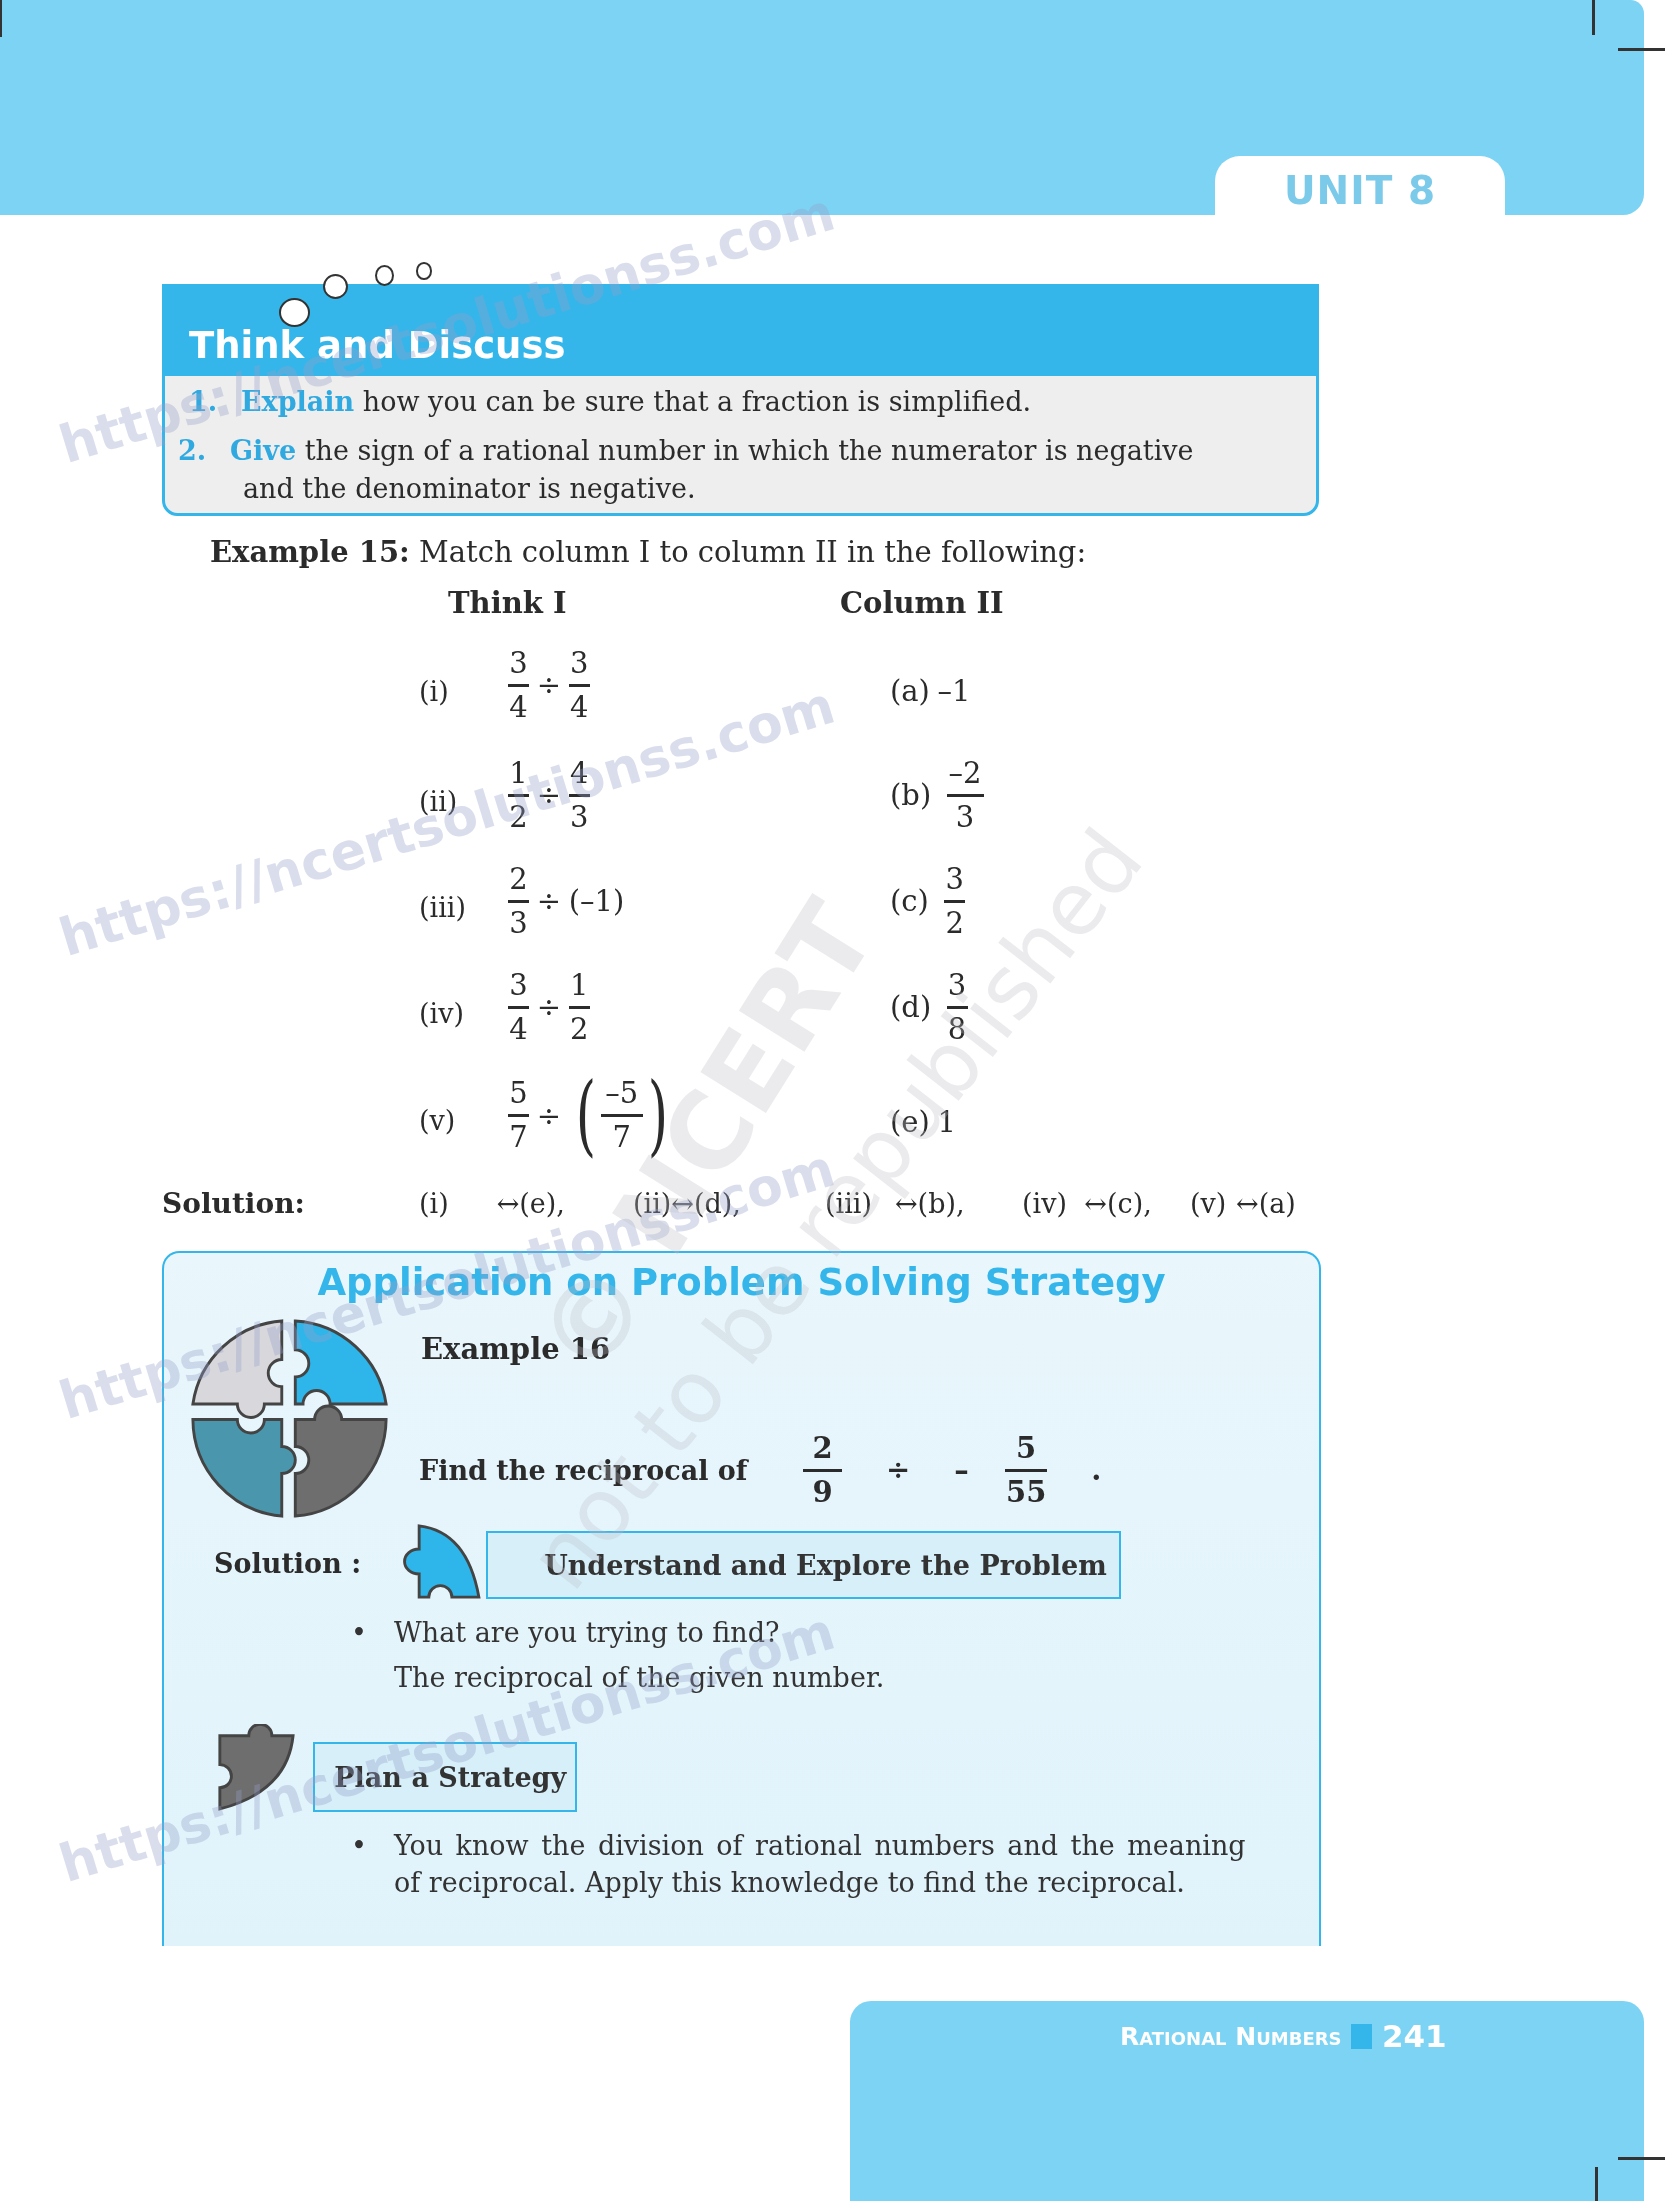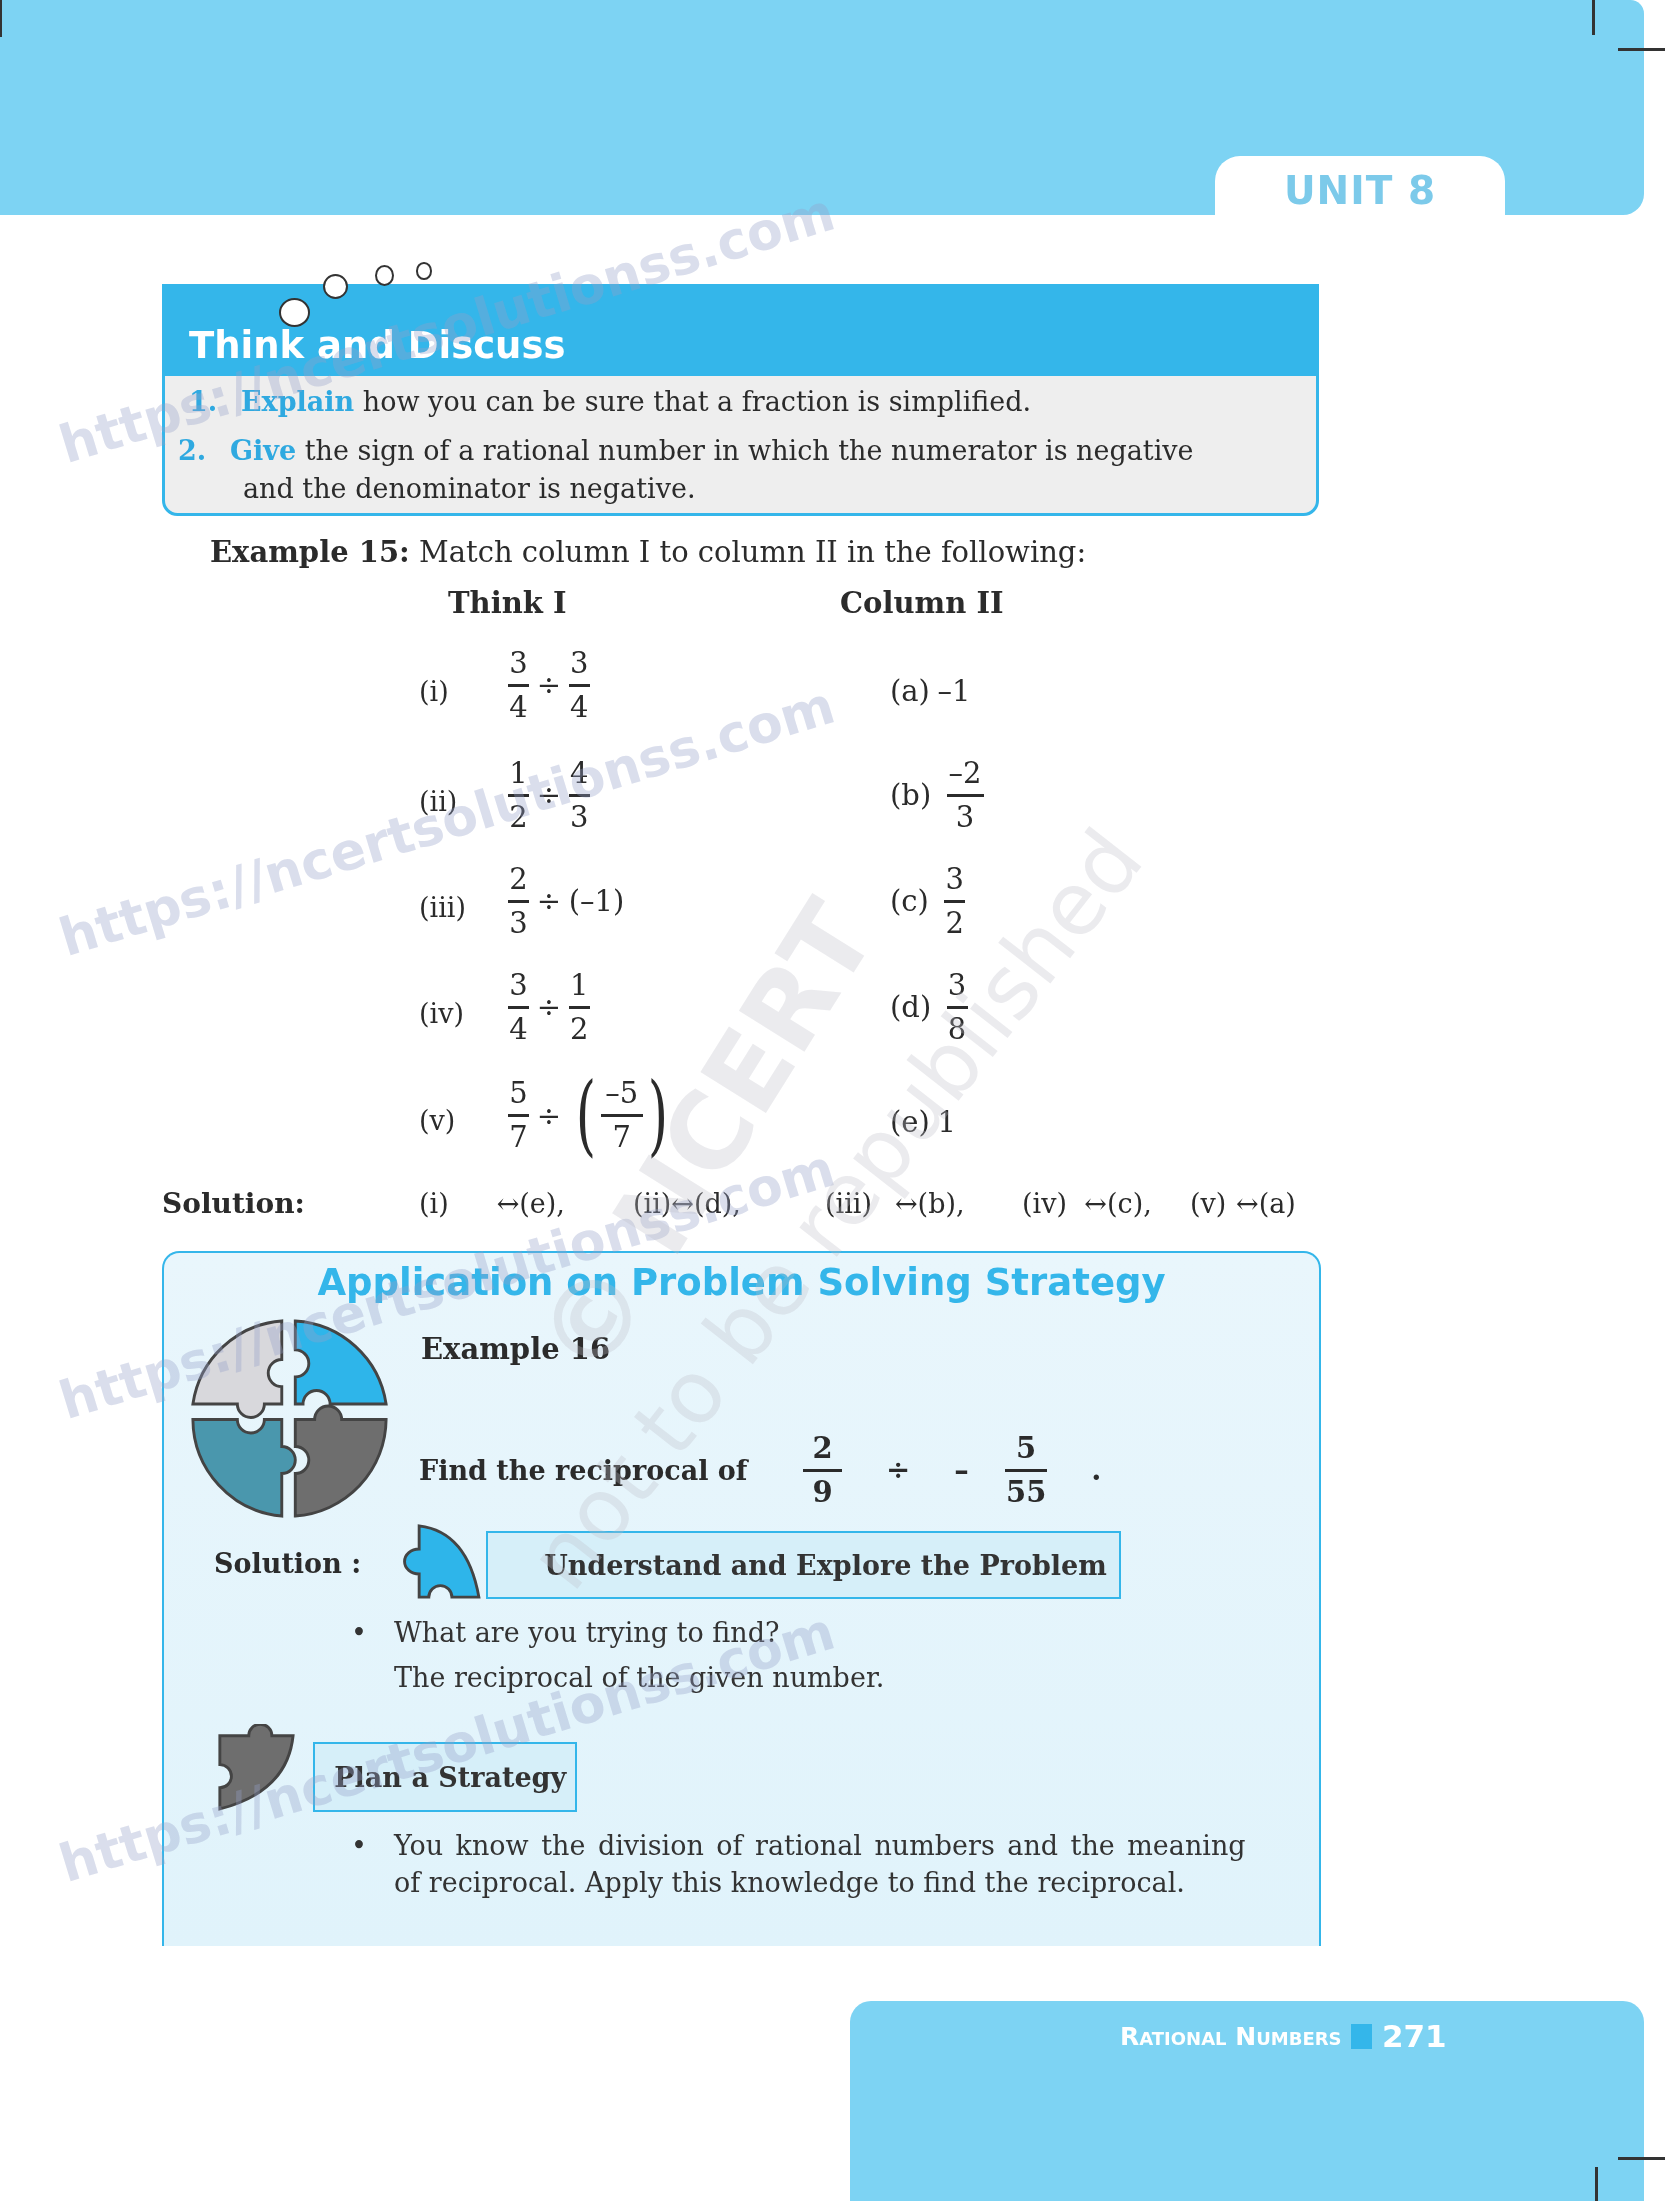--- a/index.html
+++ b/index.html
@@ -299,17 +299,17 @@
 <div class="abs wm" style="left:70px;top:908px;font-size:52px;transform:rotate(-17deg);">https://ncertsolutionss.com</div>
 <div class="abs wm" style="left:70px;top:1371px;font-size:52px;transform:rotate(-17deg);">https://ncertsolutionss.com</div>
 <div class="abs wm" style="left:70px;top:1834px;font-size:52px;transform:rotate(-17deg);">https://ncertsolutionss.com</div>
 <div class="abs wm" style="left:618px;top:1274px;font-size:106px;color:rgba(190,190,200,0.3);transform:rotate(-58deg);">© NCERT</div>
 <div class="abs wm" style="left:589px;top:1506px;font-size:87px;color:rgba(190,190,200,0.3);transform:rotate(-52deg);font-weight:normal;">not to be republished</div>
 
 <div class="abs footer-band"></div>
 <div class="abs footer-label">
   <span style="font-variant:small-caps;">Rational Numbers</span>
   <span class="sq"></span>
-  <span class="pg">271</span>
+  <span class="pg">241</span>
 </div>
 <div class="abs crop-mark" style="left:1618px;top:2157px;width:47px;height:2.9px;"></div>
 <div class="abs crop-mark" style="left:1595px;top:2167px;width:2.9px;height:35px;"></div>
 
 
 </body></html>

